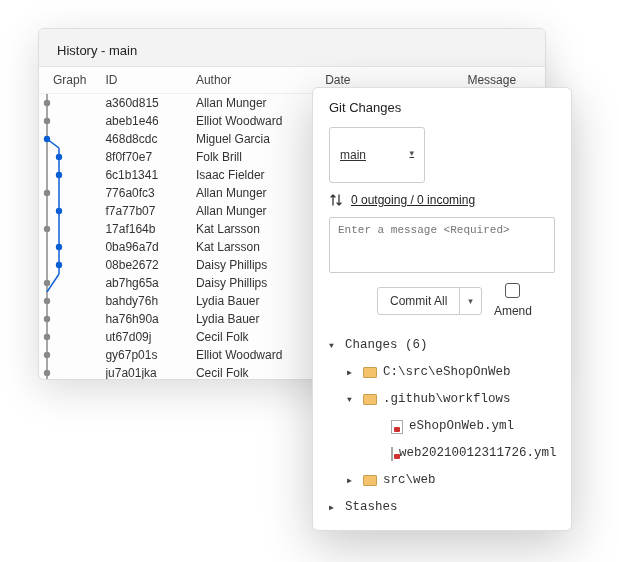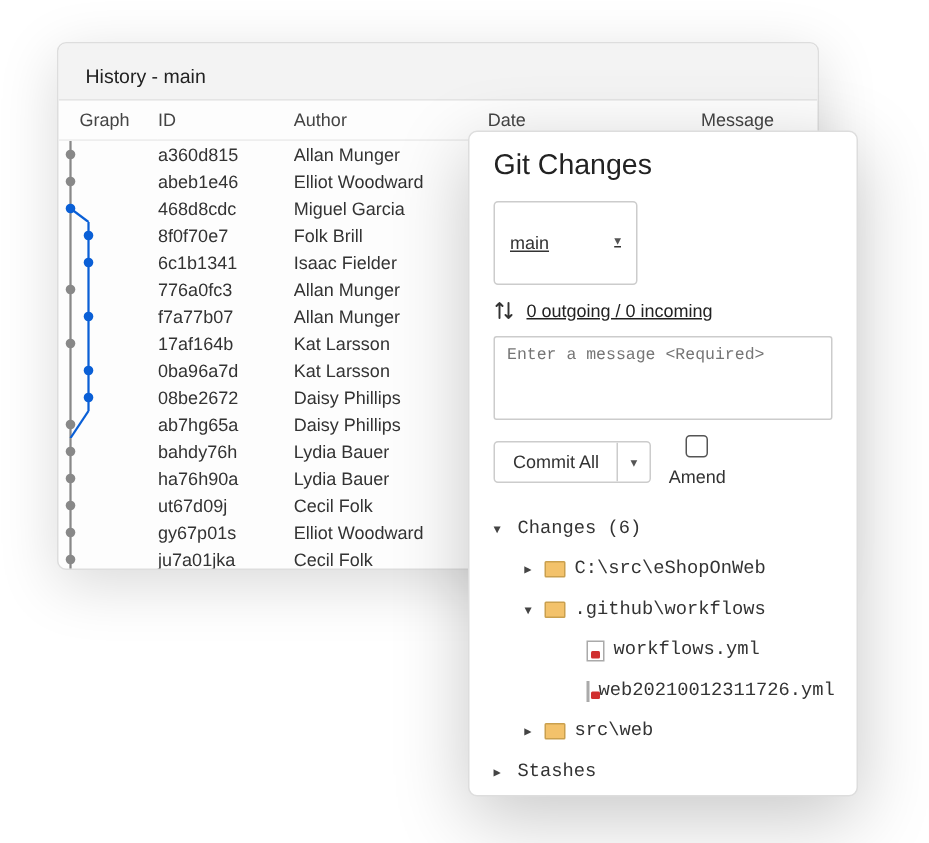--- a/index.html
+++ b/index.html
@@ -71,21 +71,21 @@
       height: 444px;
       background: #ffffff;
       border: 1px solid #ddd;
       border-radius: 6px;
       box-shadow: 0 14px 50px rgba(0,0,0,0.22);
       display: flex;
       flex-direction: column;
       padding: 0;
     }
     .git-title {
-      font-size: 19px;
+      font-size: 13px;
       padding: 12px 16px 8px;
       color: #222;
     }
     .git-body {
       padding: 4px 16px 10px;
       display: flex;
       flex-direction: column;
       gap: 10px;
       flex: 1;
     }
@@ -120,20 +120,21 @@
       padding: 6px 8px;
       font-size: 11px;
       color: #888;
       resize: none;
       font-family: Liberation Mono, monospace;
     }
     .commit-row {
       display: flex;
       align-items: center;
       gap: 12px;
+      margin-left: 48px;
     }
     .commit-btn {
       display: inline-flex;
       border: 1px solid #ccc;
       border-radius: 3px;
       overflow: hidden;
       cursor: pointer;
     }
     .commit-btn .lbl {
       padding: 6px 12px;
@@ -157,21 +158,21 @@
       padding-top: 4px;
     }
     .tree-row {
       display: flex;
       align-items: center;
       gap: 6px;
       cursor: pointer;
       padding: 1px 0;
       font-family: Liberation Mono, monospace;
     }
-    .ind1 { padding-left: 18px; text-align: center; }
+    .ind1 { padding-left: 18px; }
     .ind3 { padding-left: 62px; }
     .caret {
       font-size: 9px;
       color: #444;
       width: 10px;
       display:inline-block;
     }
     .caret.collapsed::before { content: "▶"; font-size:8px; }
     .caret.expanded::before { content: "▼"; font-size:8px; }
     .folder-icon {
@@ -467,21 +468,21 @@
       </div>
 
       <div class="tree-row ind1">
         <span class="caret expanded"></span>
         <span class="folder-icon"></span>
         <span>.github\workflows</span>
       </div>
 
       <div class="tree-row ind3">
         <span class="file-icon"></span>
-        <span>workflows.yml</span>
+        <span>eShopOnWeb.yml</span>
       </div>
 
       <div class="tree-row ind3">
         <span class="file-icon"></span>
         <span>web20210012311726.yml</span>
       </div>
 
       <div class="tree-row ind1">
         <span class="caret collapsed"></span>
         <span class="folder-icon"></span>

